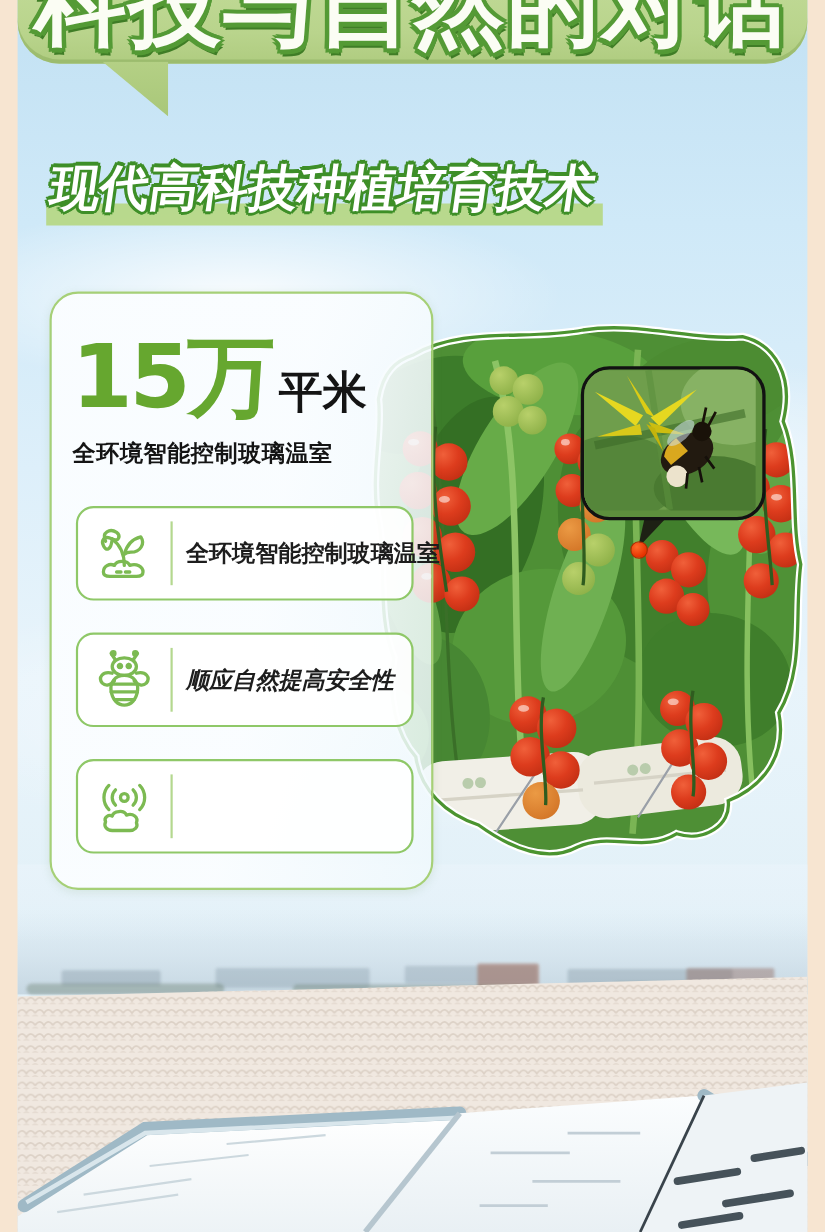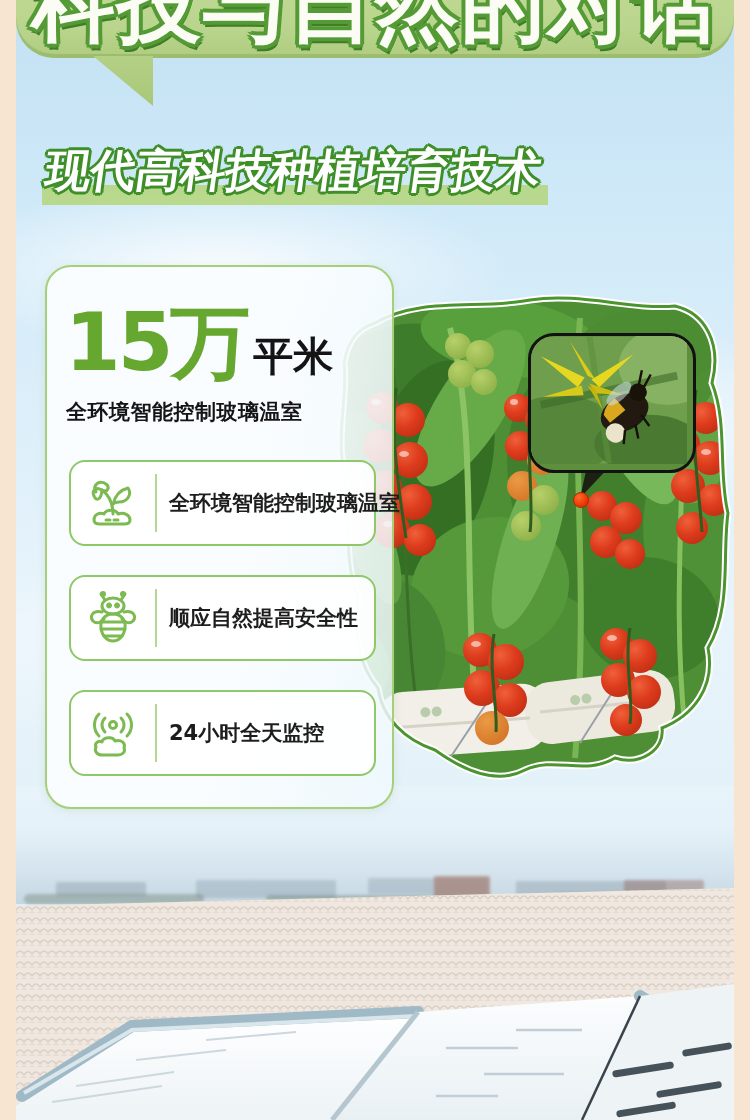--- a/index.html
+++ b/index.html
@@ -99,21 +99,21 @@
     position:absolute;left:19px;top:131px;width:310px;white-space:nowrap;
     font-size:21px;font-weight:900;color:#141414;letter-spacing:0.5px;
   }
   .feature{
     position:absolute;left:22px;width:303px;height:82px;
     border:2px solid #8fc868;border-radius:16px;
     background:rgba(255,255,255,.9);
     display:flex;align-items:center;
   }
   .feature.f1{top:193px;}
-  .feature.f2{top:308px;}
+  .feature.f2{top:308px;font-style:italic;}
   .feature.f3{top:423px;}
   .feature .icon{width:84px;display:flex;justify-content:center;align-items:center;flex:0 0 84px;}
   .feature .divider{width:2px;height:58px;background:#b4d88f;flex:0 0 2px;}
   .feature .txt{padding-left:12px;display:flex;flex-direction:column;justify-content:center;}
   .feature .l1{font-size:21px;font-weight:800;color:#1d1d1d;line-height:1.25;white-space:nowrap;}
   .feature .l2{
     font-size:25px;font-weight:900;color:#43a028;line-height:1.2;white-space:nowrap;letter-spacing:0.5px;
     text-shadow:
       -2px -2px 0 #ffffff, 2px -2px 0 #ffffff,-2px 2px 0 #ffffff, 2px 2px 0 #ffffff,
       0 -2px 0 #ffffff, 0 2px 0 #ffffff,-2px 0 0 #ffffff, 2px 0 0 #ffffff,
@@ -408,18 +408,17 @@
       <div class="icon">
         <svg width="58" height="56" viewBox="0 0 58 56" fill="none" stroke="#7cba52" stroke-width="3" stroke-linecap="round" stroke-linejoin="round">
           <circle cx="29" cy="20" r="3.5"></circle>
           <path d="M21,27 C17,23 17,17 21,13 M37,27 C41,23 41,17 37,13"></path>
           <path d="M15,31 C9,25 9,15 15,9 M43,31 C49,25 49,15 43,9"></path>
           <path d="M12,48 C7,48 4,44 6,40 C4,36 9,33 12,35 C13,30 23,29 25,34 C31,32 36,36 34,41 C36,45 32,48 28,48 Z" transform="translate(6,2)"></path>
         </svg>
       </div>
       <div class="divider"></div>
       <div class="txt">
-        <span class="l1">24小时全天监控</span>
       </div>
     </div>
   </div>
 
 </div>
 
 </body></html>

